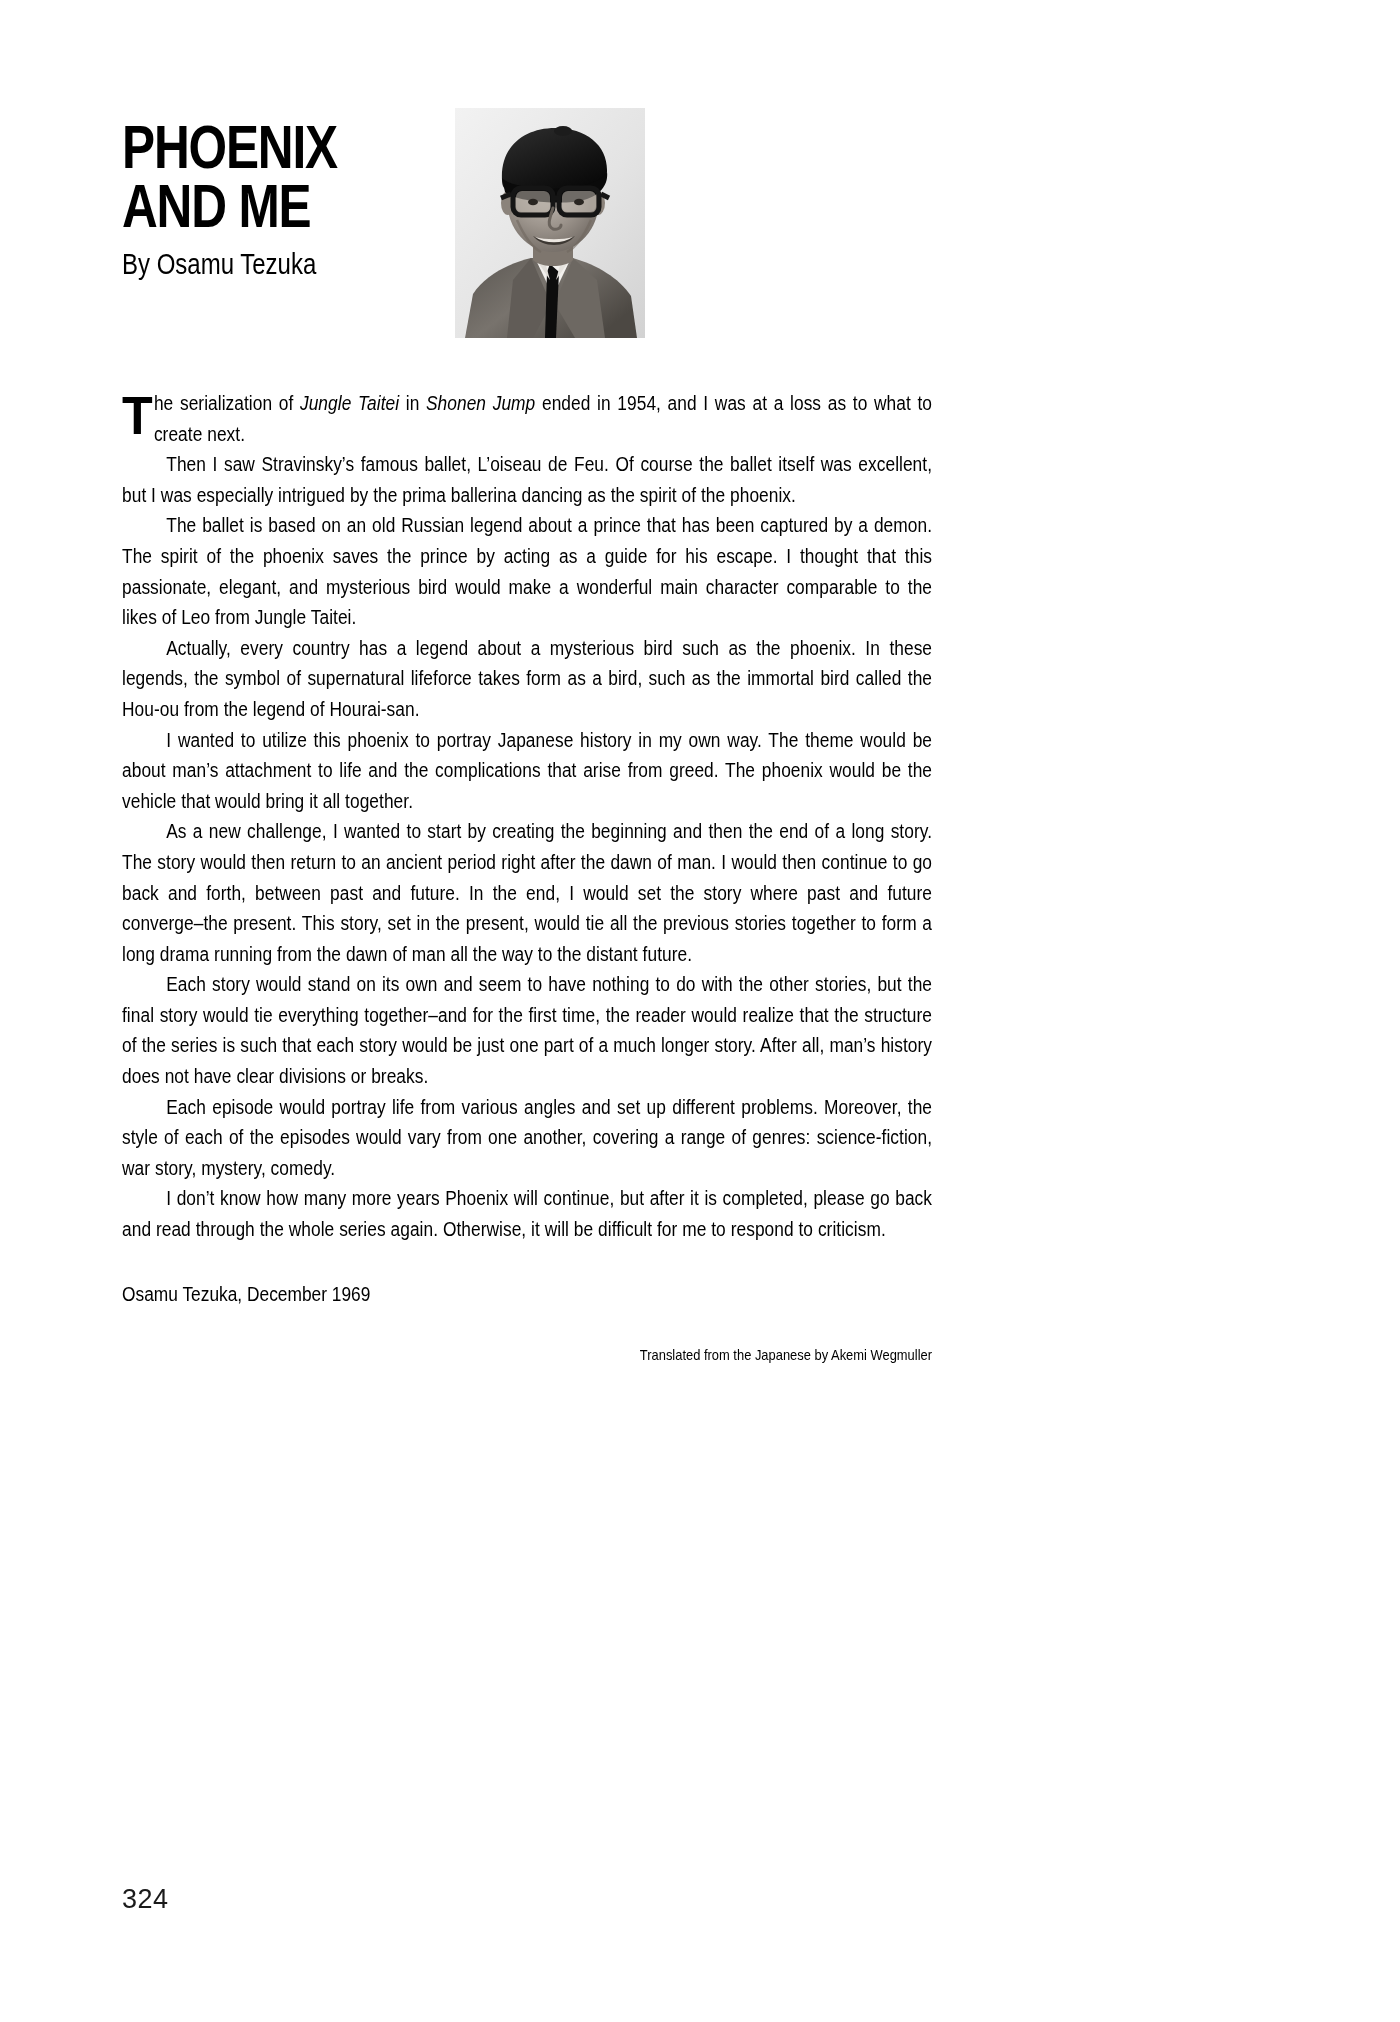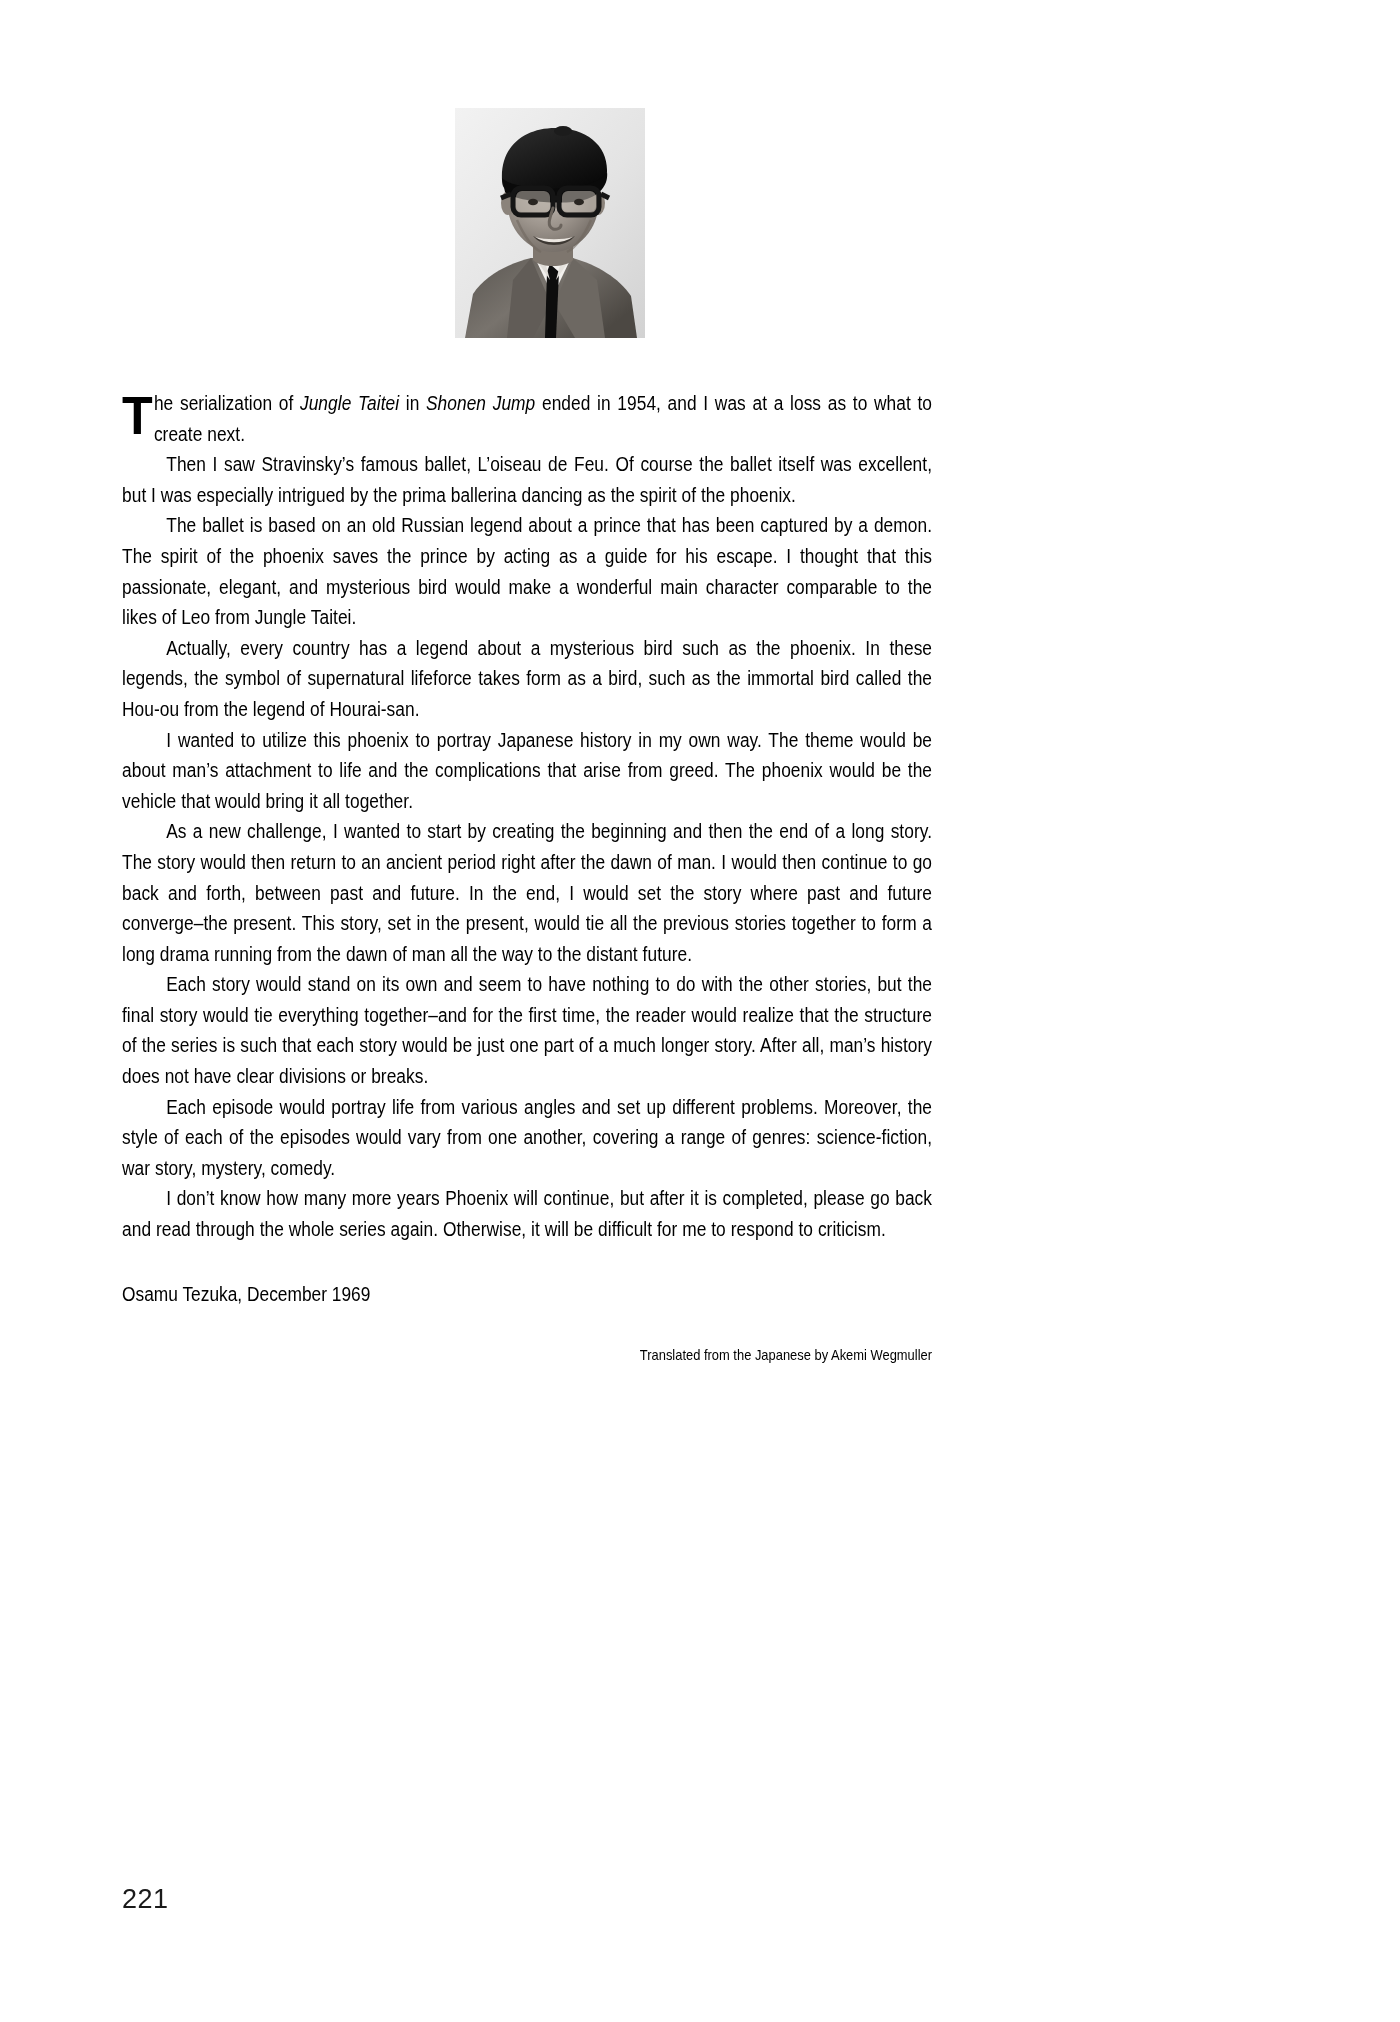--- a/index.html
+++ b/index.html
@@ -148,20 +148,27 @@
     font-weight: 400;
     letter-spacing: 0.5px;
     color: #1a1a1a;
   }
 </style>
 </head>
 <body>
 
 <div class="page">
 
+  <div class="masthead">
+    <div class="title-block">
+      <div class="title-line title-line-1">PHOENIX</div>
+      <div class="title-line title-line-2">AND ME</div>
+      <div class="byline">By Osamu Tezuka</div>
+    </div>
+  </div>
 
   <div class="portrait-wrap">
     <svg width="190" height="230" viewBox="0 0 190 230">
       <defs>
         <linearGradient id="bgGrad" x1="0" y1="0" x2="1" y2="1">
           <stop offset="0%" stop-color="#f2f2f2"></stop>
           <stop offset="55%" stop-color="#e4e4e4"></stop>
           <stop offset="100%" stop-color="#d2d2d2"></stop>
         </linearGradient>
         <radialGradient id="faceGrad" cx="42%" cy="36%" r="72%">
@@ -257,15 +264,15 @@
 
     <div class="spacer-1"></div>
 
     <p class="signoff">Osamu Tezuka, December 1969</p>
 
     <div class="spacer-2"></div>
 
     <p class="translator">Translated from the Japanese by Akemi Wegmuller</p>
   </div>
 
-  <div class="folio">221</div>
+  <div class="folio">324</div>
 
 </div>
 
 </body></html>

